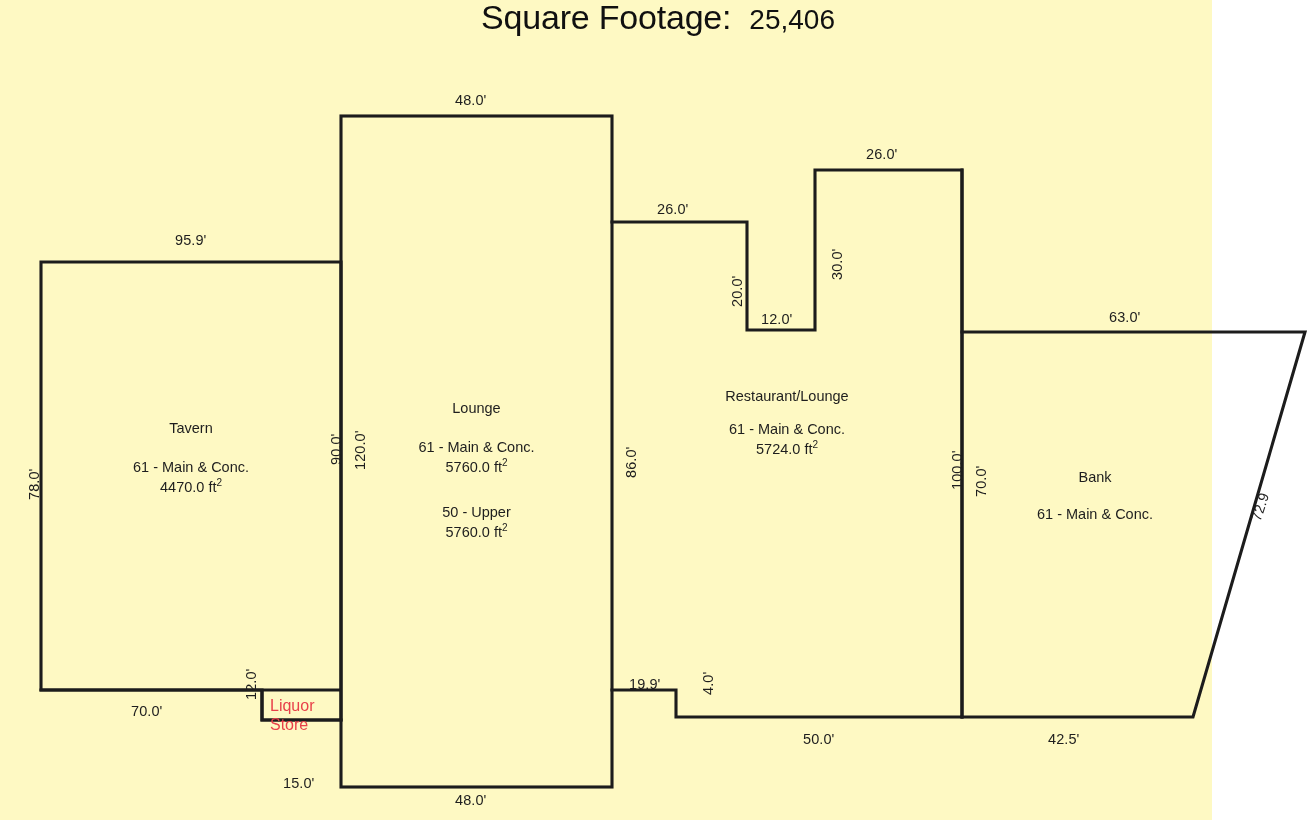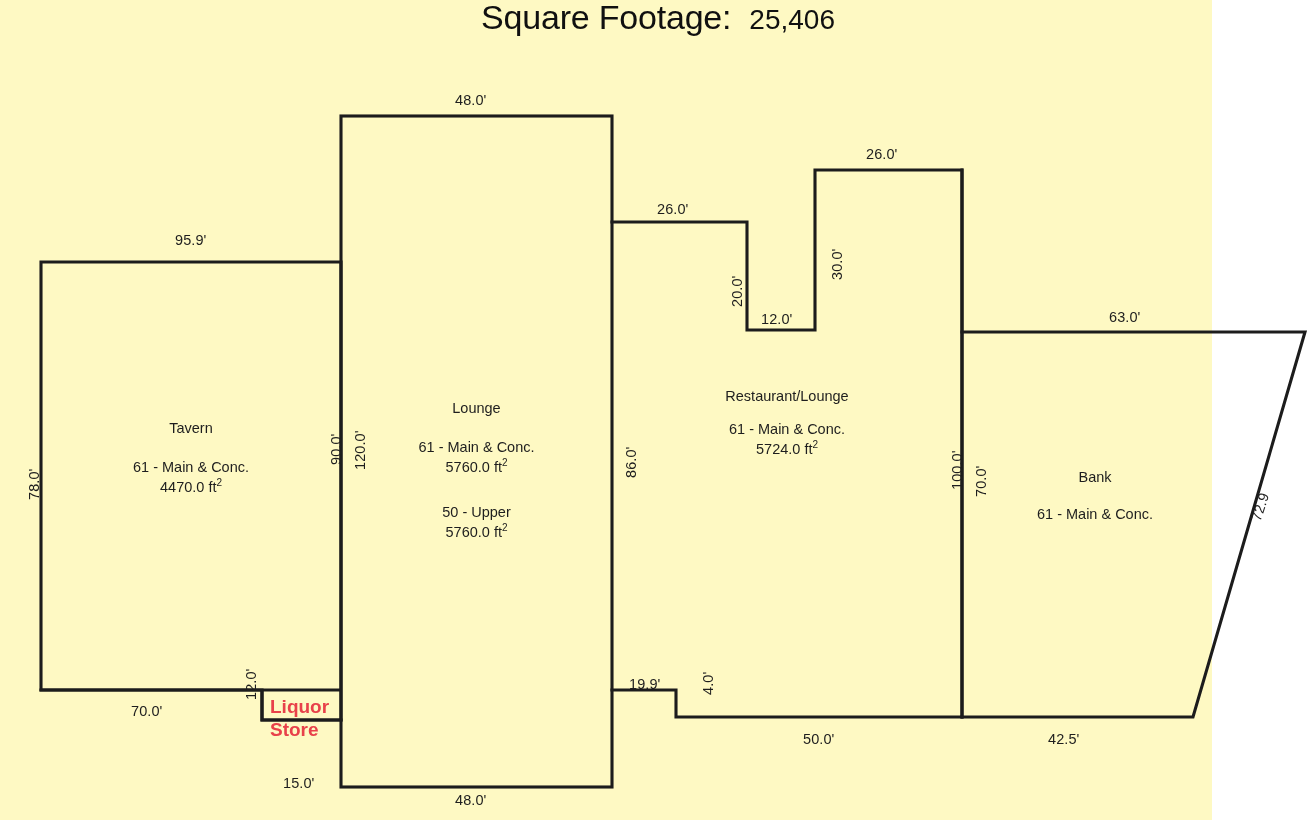--- a/index.html
+++ b/index.html
@@ -89,24 +89,24 @@
     font-size:14.5px;
     display:block;
   }
   .room .room-block{
     display:block;
     margin-top:24px;
   }
   .room .room-block .room-line:first-child{margin-bottom:0;}
   .liquor-label{
     position:absolute;
-    font-size:19px;
+    font-size:16px;
     line-height:1.2;
     color:#e8414a;
-    font-weight:700;
+    font-weight:400;
     text-align:left;
     white-space:nowrap;
   }
   .sup{font-size:10px;vertical-align:super;line-height:0;}
 </style>
 </head>
 <body>
 
 <div id="sketch-root">
 

